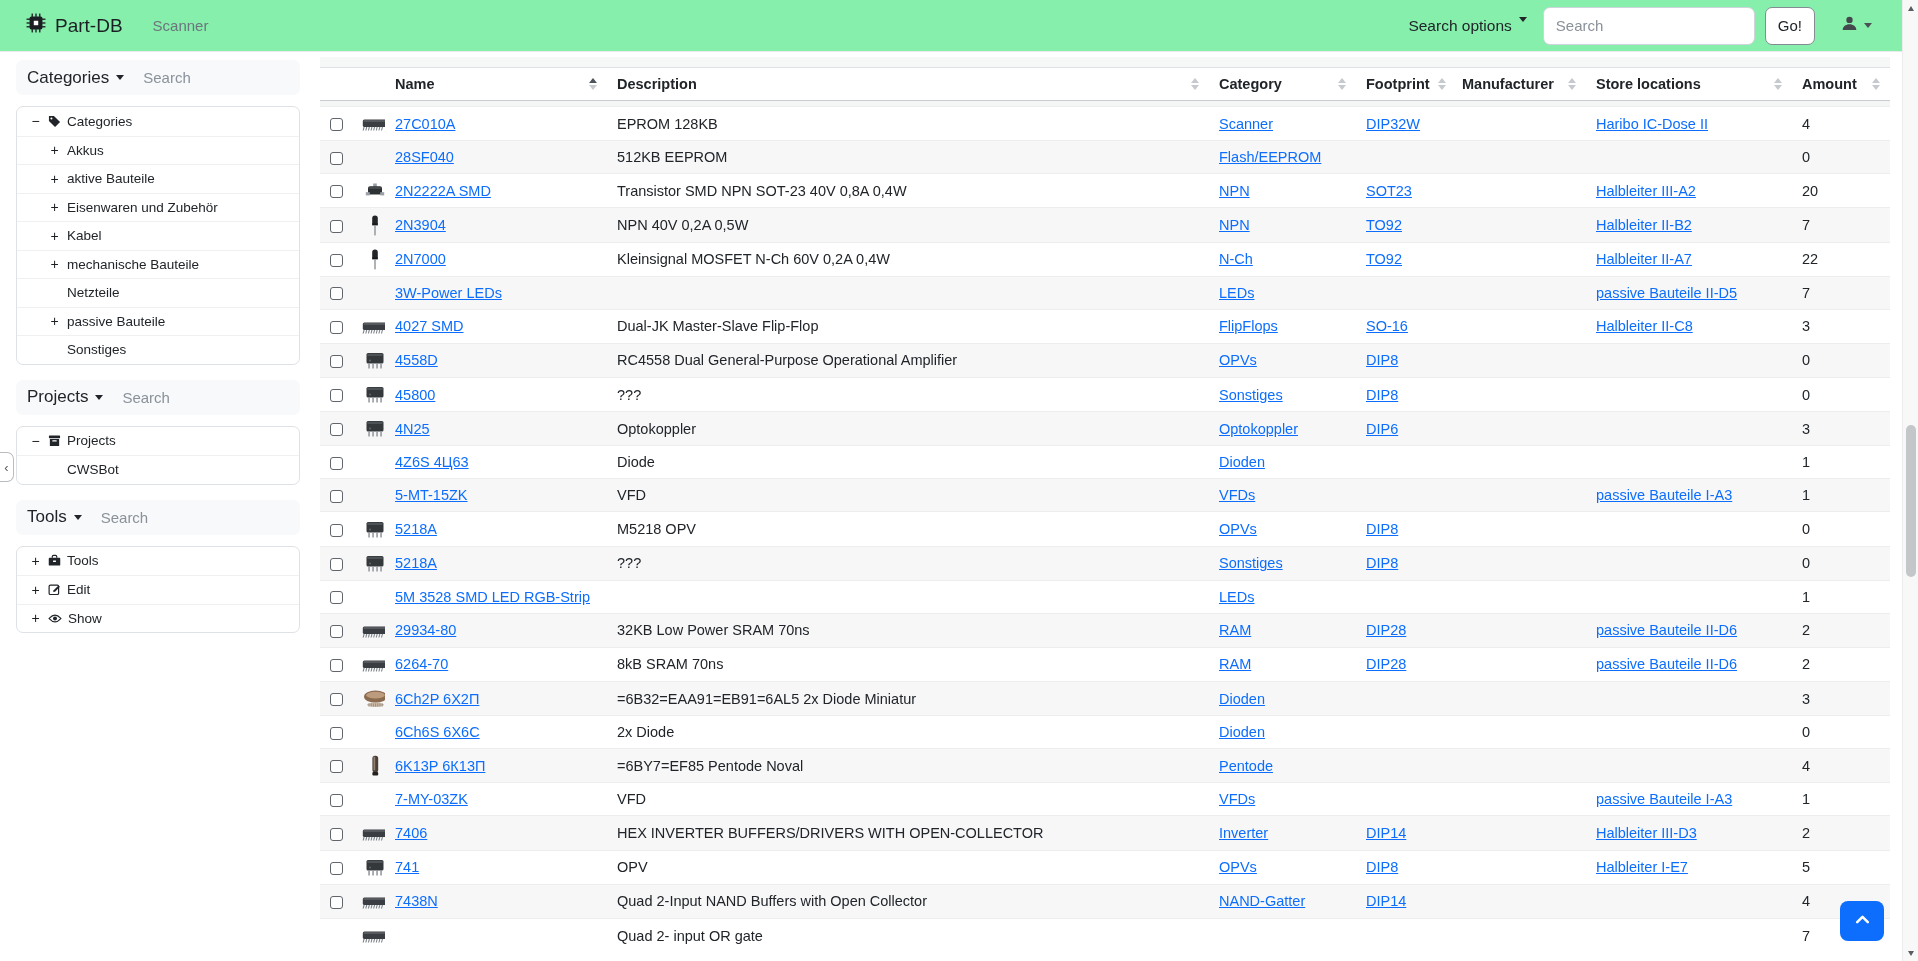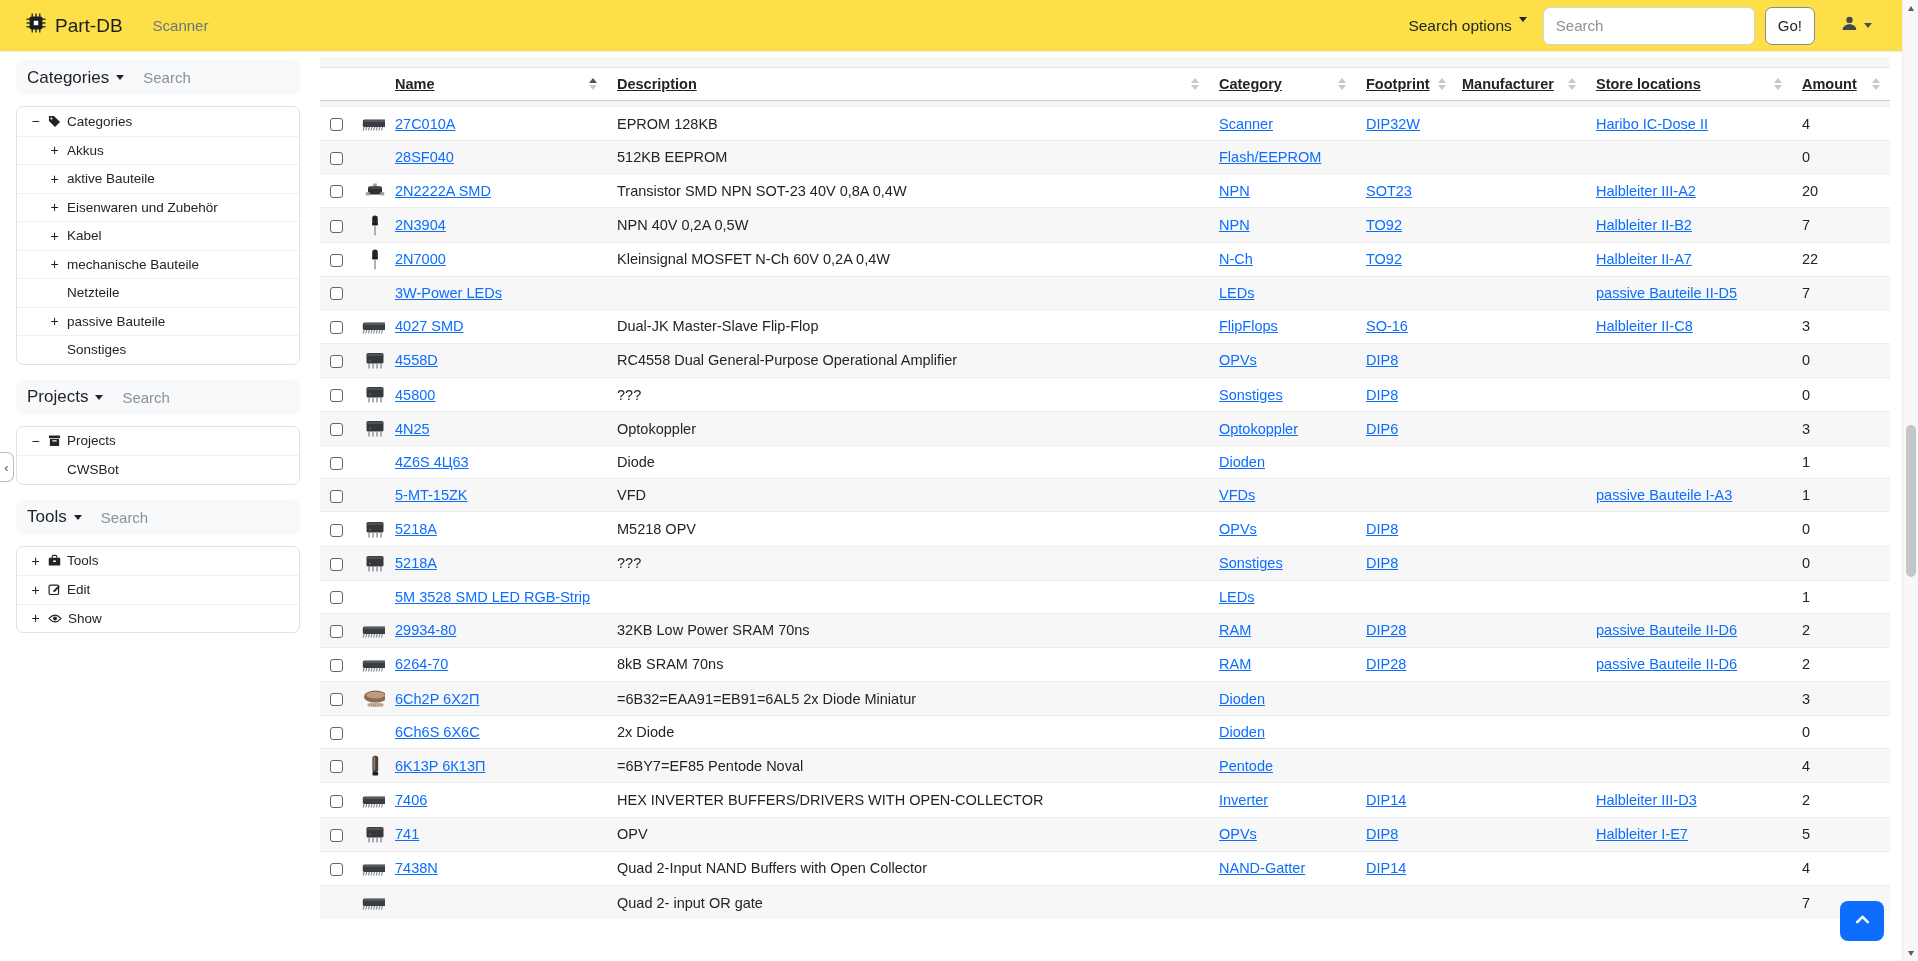--- a/index.html
+++ b/index.html
@@ -3,21 +3,21 @@
 <meta charset="utf-8">
 <title>Part-DB</title>
 <style>
   * { box-sizing: border-box; }
   html,body { margin:0; padding:0; overflow:hidden; }
   body {
     width:1918px; height:961px; position:relative; background:#fff;
     font-family:"Liberation Sans","DejaVu Sans",sans-serif; color:#212529;
   }
   
-  .navbar { height:52px; display:flex; align-items:center; padding:0 46px 0 26px; border-bottom:1px solid #e9eaec; background:#fde047; }
+  .navbar { height:52px; display:flex; align-items:center; padding:0 46px 0 26px; border-bottom:1px solid #e9eaec; background:#86efac; }
   .brand { display:flex; align-items:center; gap:9px; font-size:19px; font-weight:500; color:#1b1f23; cursor:pointer; }
   .nav-scanner { margin-left:30px; font-size:15px; color:#6c757d; text-decoration:none; cursor:pointer; }
   .nav-right { margin-left:auto; display:flex; align-items:center; }
   .search-options { display:flex; gap:7px; font-size:15.5px; color:#212529; cursor:pointer; }
   .caret-down { width:0; height:0; border-left:4.5px solid transparent; border-right:4.5px solid transparent; border-top:5px solid #212529; display:inline-block; }
   .nav-search { width:212px; height:38px; margin-left:16px; border:1px solid #ced4da; border-radius:7px; padding:0 12px; font-size:15px; color:#212529; font-family:inherit; }
   .nav-search::placeholder { color:#8a9199; }
   .go-btn { height:38px; margin-left:10px; padding:0 12px; border:1px solid #848b92; background:#fff; border-radius:7px; font-size:15px; color:#212529; font-family:Liberation Sans, sans-serif; cursor:pointer; }
   .user-btn { margin-left:26px; display:flex; align-items:center; gap:6px; cursor:pointer; }
   .user-btn .caret-down { border-top-color:#4a5055; }
@@ -38,21 +38,21 @@
   .tree-label { color:#212529; }
   
   .collapse-handle { position:absolute; left:0; top:452px; width:14px; height:30px; background:#fff; border:1px solid #b9bdc1; border-left:none; border-radius:0 7px 7px 0; display:flex; align-items:center; justify-content:center; font-size:13px; color:#5a6167; cursor:pointer; z-index:3; }
   
   .main { flex:1; margin-left:20px; }
   .pre-strip { height:10px; background:#f6f7f7; }
   table.parts { width:100%; table-layout:fixed; border-collapse:collapse; font-size:14.5px; border-top:1px solid #dee2e6; background:#fff; }
   col.c-select{width:32px} col.c-image{width:33px} col.c-name{width:222px} col.c-description{width:602px}
   col.c-category{width:147px} col.c-footprint{width:96px} col.c-manufacturer{width:134px} col.c-store{width:206px} col.c-amount{width:98px}
   thead th { padding:8px 10px; border-bottom:1px solid #c9cdd1; text-align:left; font-weight:700; font-size:14.5px; background:#fff; }
-  .th-flex { display:flex; align-items:center; justify-content:space-between;text-decoration:underline; }
+  .th-flex { display:flex; align-items:center; justify-content:space-between; }
   .sort { display:inline-flex; flex-direction:column; align-items:center; gap:2px; margin-left:8px; flex:none; }
   .tri-up { width:0; height:0; border-left:4px solid transparent; border-right:4px solid transparent; border-bottom:5px solid #c6cace; }
   .tri-down { width:0; height:0; border-left:4px solid transparent; border-right:4px solid transparent; border-top:5px solid #c6cace; }
   .sort.asc .tri-up { border-bottom-color:#4d545b; }
   tbody td { padding:5px 10px; border-top:1px solid #ebedef; vertical-align:middle; line-height:22px; height:33px; overflow:hidden; white-space:nowrap; }
   tbody tr:nth-child(odd) { background:#f7f7f8; }
   tr.partial td { height:6px; padding:0; border-top:none; background:#f4f5f5; }
   td a { color:#0d6efd; text-decoration:underline; cursor:pointer; }
   .cbx { width:13px; height:13px; border:1.5px solid #60666c; border-radius:3px; background:#fff; display:inline-block; vertical-align:middle; cursor:pointer; }
   .thumb { display:inline-flex; vertical-align:middle; cursor:pointer; }
@@ -698,20 +698,31 @@
             <td><a>6K13P 6К13П</a></td>
             <td>=6BY7=EF85 Pentode Noval</td>
             <td><a>Pentode</a></td>
             <td></td>
             <td></td>
             <td></td>
             <td>4</td>
           </tr>
           <tr>
             <td><span class="cbx"></span></td>
+            <td></td>
+            <td><a>7-MY-03ZK</a></td>
+            <td>VFD</td>
+            <td><a>VFDs</a></td>
+            <td></td>
+            <td></td>
+            <td><a>passive Bauteile I-A3</a></td>
+            <td>1</td>
+          </tr>
+          <tr>
+            <td><span class="cbx"></span></td>
             <td><span class="thumb">
                 <svg width="27" height="22" viewBox="0 0 27 22">
                   <rect x="0.8" y="6.5" width="25.4" height="7.6" rx="1.6" fill="#3a3e42"></rect>
                   <rect x="1.4" y="7.1" width="24.2" height="2" rx="1" fill="#55595e"></rect>
                   <g fill="#7c8288">
                     <rect x="2.4" y="14" width="1.1" height="3.6" transform="skewX(-14)"></rect>
                     <rect x="5.02" y="14" width="1.1" height="3.6" transform="skewX(-14)"></rect>
                     <rect x="7.640000000000001" y="14" width="1.1" height="3.6" transform="skewX(-14)"></rect>
                     <rect x="10.26" y="14" width="1.1" height="3.6" transform="skewX(-14)"></rect>
                     <rect x="12.88" y="14" width="1.1" height="3.6" transform="skewX(-14)"></rect>

